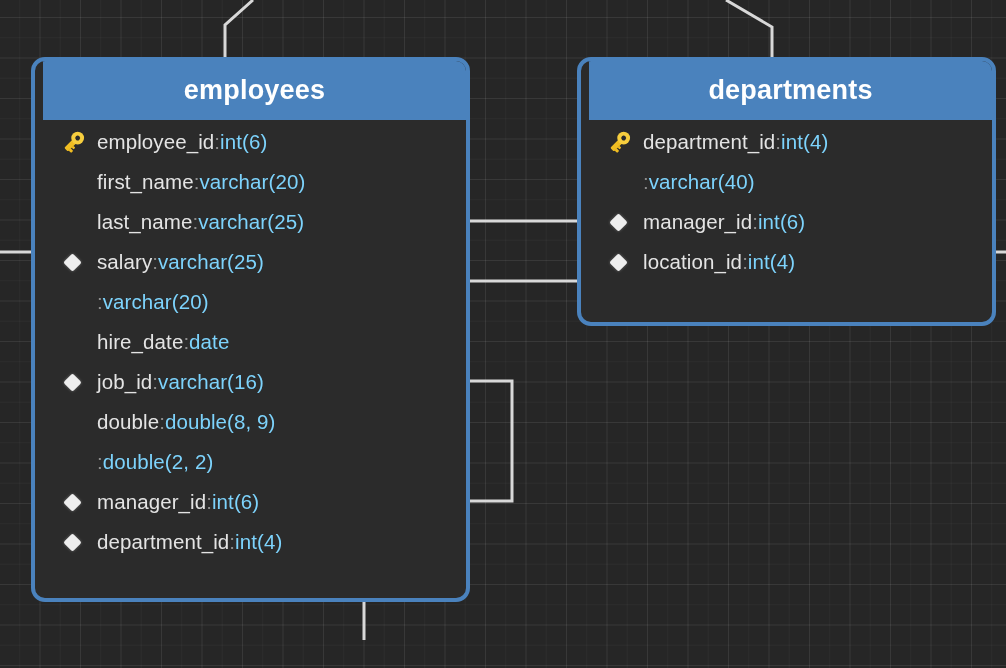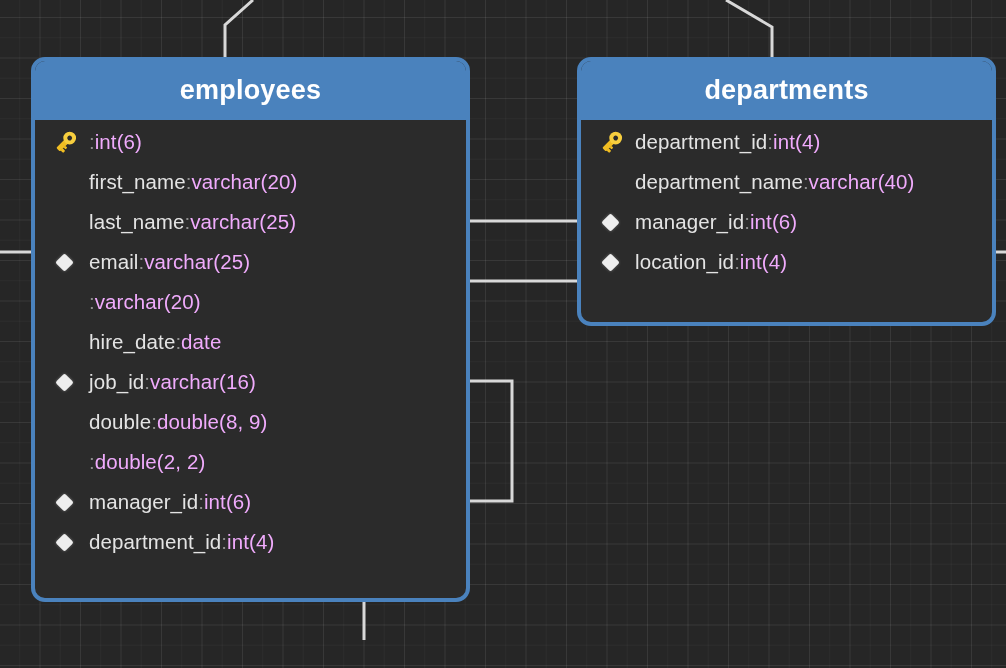--- a/index.html
+++ b/index.html
@@ -44,20 +44,21 @@
   }
 
   
   .table-card {
     position: absolute;
     border: 4px solid #4a82bd;
     border-radius: 14px;
     background: #2b2b2b;
     box-sizing: border-box;
     overflow: hidden;
+    padding-left: 8px;
   }
   .table-header {
     background: #4a82bd;
     color: #ffffff;
     font-size: 27px;
     font-weight: bold;
     text-align: center;
     line-height: 59px;
     height: 59px;
     letter-spacing: 0.2px;
@@ -77,21 +78,21 @@
     min-width: 42px;
     height: 40px;
     position: relative;
   }
   .col-name {
     color: #e4e4e4;
     font-size: 20.5px;
     letter-spacing: 0.1px;
   }
   .col-type {
-    color: #f0abfc;
+    color: #7dd3fc;
     font-size: 20.5px;
     letter-spacing: 0.1px;
   }
   .col-sep {
     color: #8d8d8d;
     font-size: 20.5px;
   }
 
   
   .icon-key {
@@ -139,40 +140,41 @@
             <svg class="icon-key" viewBox="0 0 26 22">
               <g transform="rotate(-45 13 11)">
                 <rect x="2" y="8.2" width="13" height="5.2" rx="1.2" fill="#f0bd22"></rect>
                 <rect x="3.2" y="13.2" width="3" height="3.6" rx="1" fill="#f0bd22"></rect>
                 <rect x="7.4" y="13.2" width="2.6" height="2.8" rx="1" fill="#f0bd22"></rect>
                 <circle cx="18.4" cy="10.8" r="6.4" fill="#f7ce3e"></circle>
                 <circle cx="18.4" cy="10.8" r="2.4" fill="#2b2b2b"></circle>
               </g>
             </svg>
           </span>
+          <span class="col-name">employee_id</span>
           <span class="col-sep">: </span>
           <span class="col-type">int(6)</span>
         </div>
         <div class="col-row">
           <span class="col-icon"></span>
           <span class="col-name">first_name</span>
           <span class="col-sep">: </span>
           <span class="col-type">varchar(20)</span>
         </div>
         <div class="col-row">
           <span class="col-icon"></span>
           <span class="col-name">last_name</span>
           <span class="col-sep">: </span>
           <span class="col-type">varchar(25)</span>
         </div>
         <div class="col-row">
           <span class="col-icon">
             <span class="icon-diamond"></span>
           </span>
-          <span class="col-name">email</span>
+          <span class="col-name">salary</span>
           <span class="col-sep">: </span>
           <span class="col-type">varchar(25)</span>
         </div>
         <div class="col-row">
           <span class="col-icon"></span>
           <span class="col-sep">: </span>
           <span class="col-type">varchar(20)</span>
         </div>
         <div class="col-row">
           <span class="col-icon"></span>
@@ -232,21 +234,20 @@
                 <circle cx="18.4" cy="10.8" r="2.4" fill="#2b2b2b"></circle>
               </g>
             </svg>
           </span>
           <span class="col-name">department_id</span>
           <span class="col-sep">: </span>
           <span class="col-type">int(4)</span>
         </div>
         <div class="col-row">
           <span class="col-icon"></span>
-          <span class="col-name">department_name</span>
           <span class="col-sep">: </span>
           <span class="col-type">varchar(40)</span>
         </div>
         <div class="col-row">
           <span class="col-icon">
             <span class="icon-diamond"></span>
           </span>
           <span class="col-name">manager_id</span>
           <span class="col-sep">: </span>
           <span class="col-type">int(6)</span>

